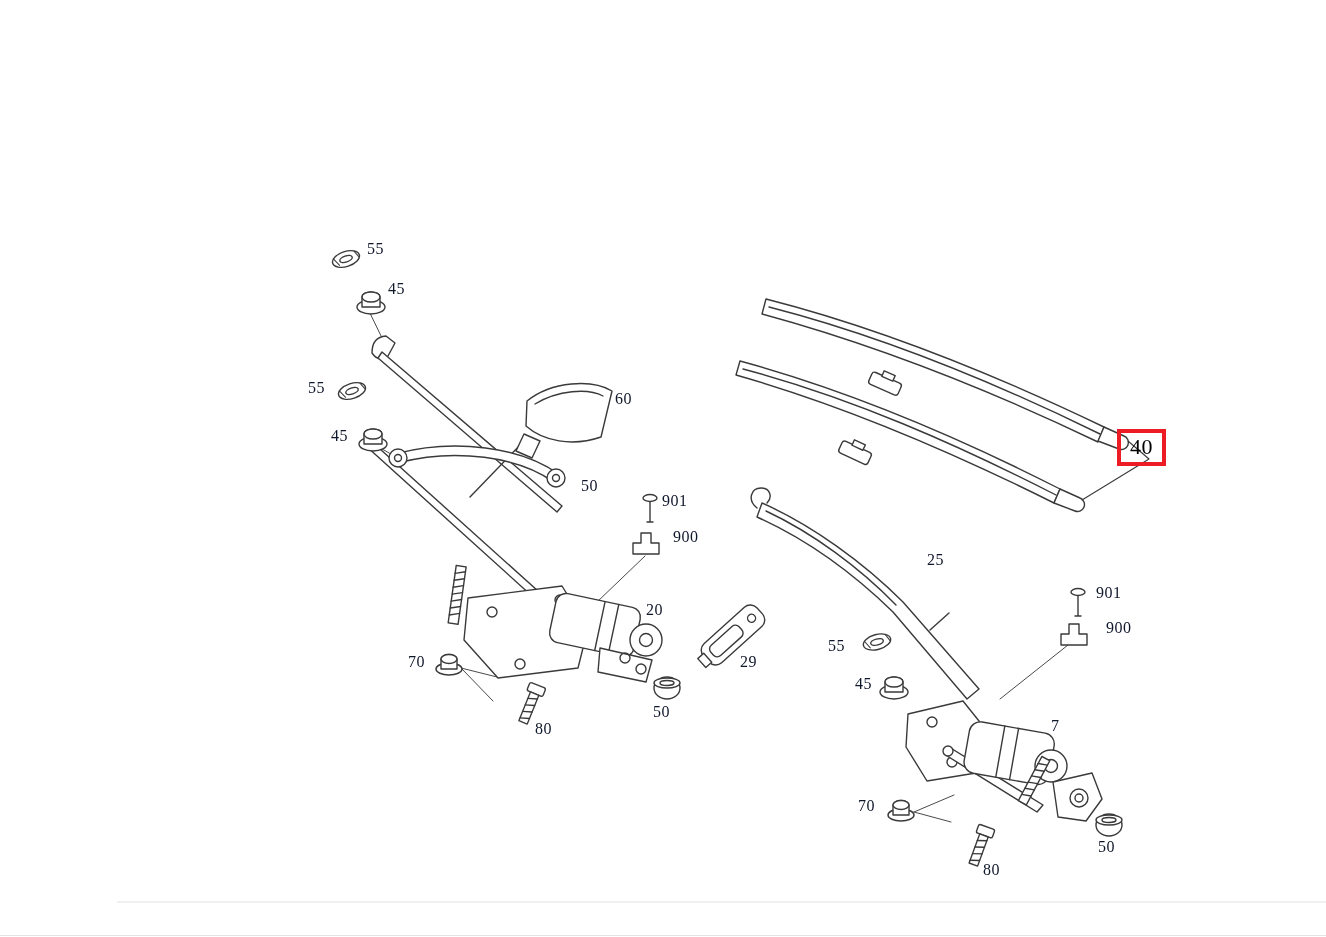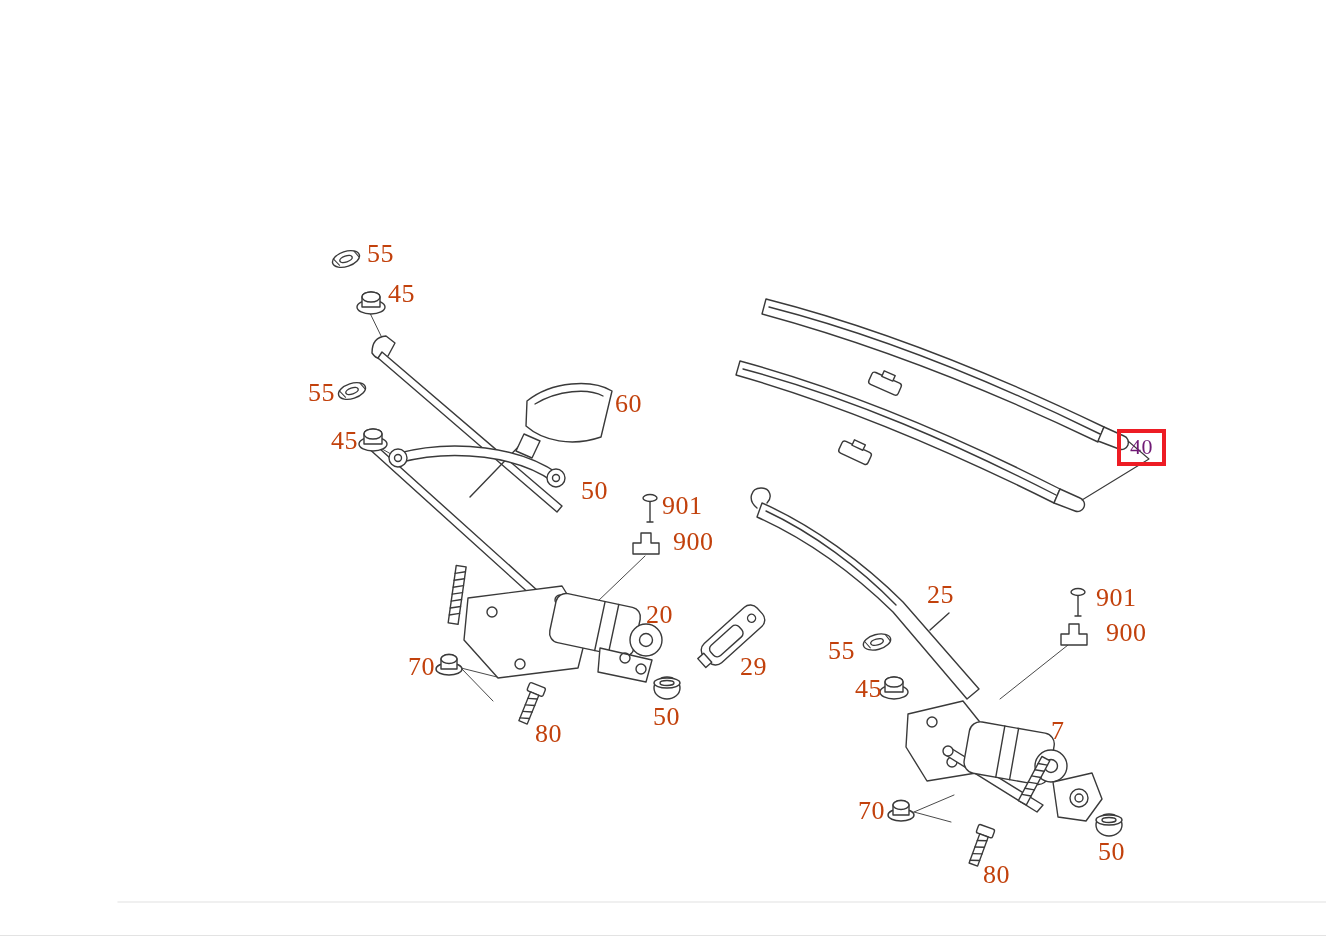--- a/index.html
+++ b/index.html
@@ -2,29 +2,29 @@
 <html><head>
 <meta charset="utf-8">
 <style>
   html,body{margin:0;padding:0;background:#fff;}
   .stage{
     position:relative;width:1326px;height:937px;background:#ffffff;
     overflow:hidden;font-family:"Liberation Serif", serif;
   }
   .stage svg{position:absolute;left:0;top:0;}
   .callout{
-    position:absolute;font-size:26px;line-height:1;color:#c2410c;
+    position:absolute;font-size:16px;line-height:1;color:#0f172a;
     letter-spacing:.5px;user-select:none;cursor:pointer;white-space:nowrap;
   }
   .highlight-box{
     position:absolute;border:4px solid #ed1c24;padding:3px 9px 4px;
     cursor:pointer;background:transparent;
   }
   .highlight-box .callout-inner{
-    font-size:22px;line-height:1;color:#701a75;letter-spacing:.5px;
+    font-size:22px;line-height:1;color:#000000;letter-spacing:.5px;
   }
 </style>
 </head>
 <body>
 
 <div class="stage">
 
   <svg width="1326" height="937" viewBox="0 0 1326 937" stroke="#3a3a3a" fill="none" stroke-width="1.4" stroke-linejoin="round" stroke-linecap="round">
 
     <g stroke="#4a4a4a" stroke-width="1">
@@ -237,21 +237,21 @@
   <span class="callout" style="left:646px;top:602px">20</span>
   <span class="callout" style="left:408px;top:654px">70</span>
   <span class="callout" style="left:535px;top:721px">80</span>
   <span class="callout" style="left:653px;top:704px">50</span>
   <span class="callout" style="left:740px;top:654px">29</span>
 
   <span class="highlight-box" style="left: 1117px; top: 429px; border-color: rgb(237, 28, 36);">
     <span class="callout-inner">40</span>
   </span>
 
-  <span class="callout" style="left:927px;top:582px">25</span>
+  <span class="callout" style="left:927px;top:552px">25</span>
   <span class="callout" style="left:828px;top:638px">55</span>
   <span class="callout" style="left:855px;top:676px">45</span>
   <span class="callout" style="left:1096px;top:585px">901</span>
   <span class="callout" style="left:1106px;top:620px">900</span>
   <span class="callout" style="left:1051px;top:718px">7</span>
   <span class="callout" style="left:858px;top:798px">70</span>
   <span class="callout" style="left:983px;top:862px">80</span>
   <span class="callout" style="left:1098px;top:839px">50</span>
 
 </div>

